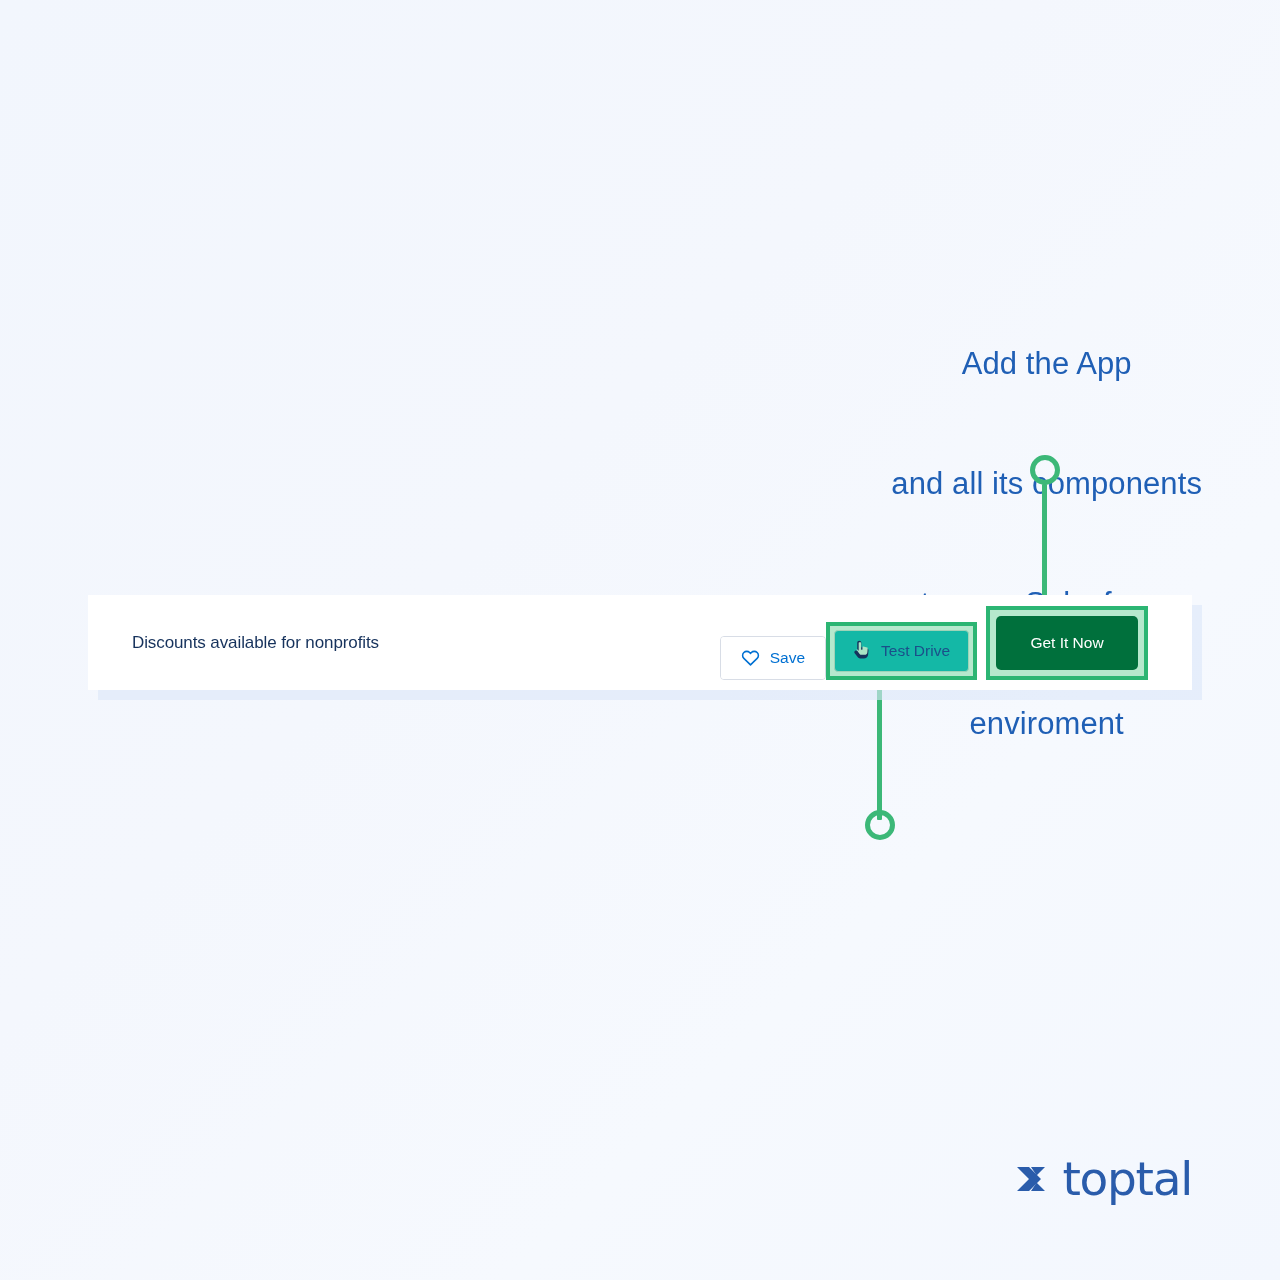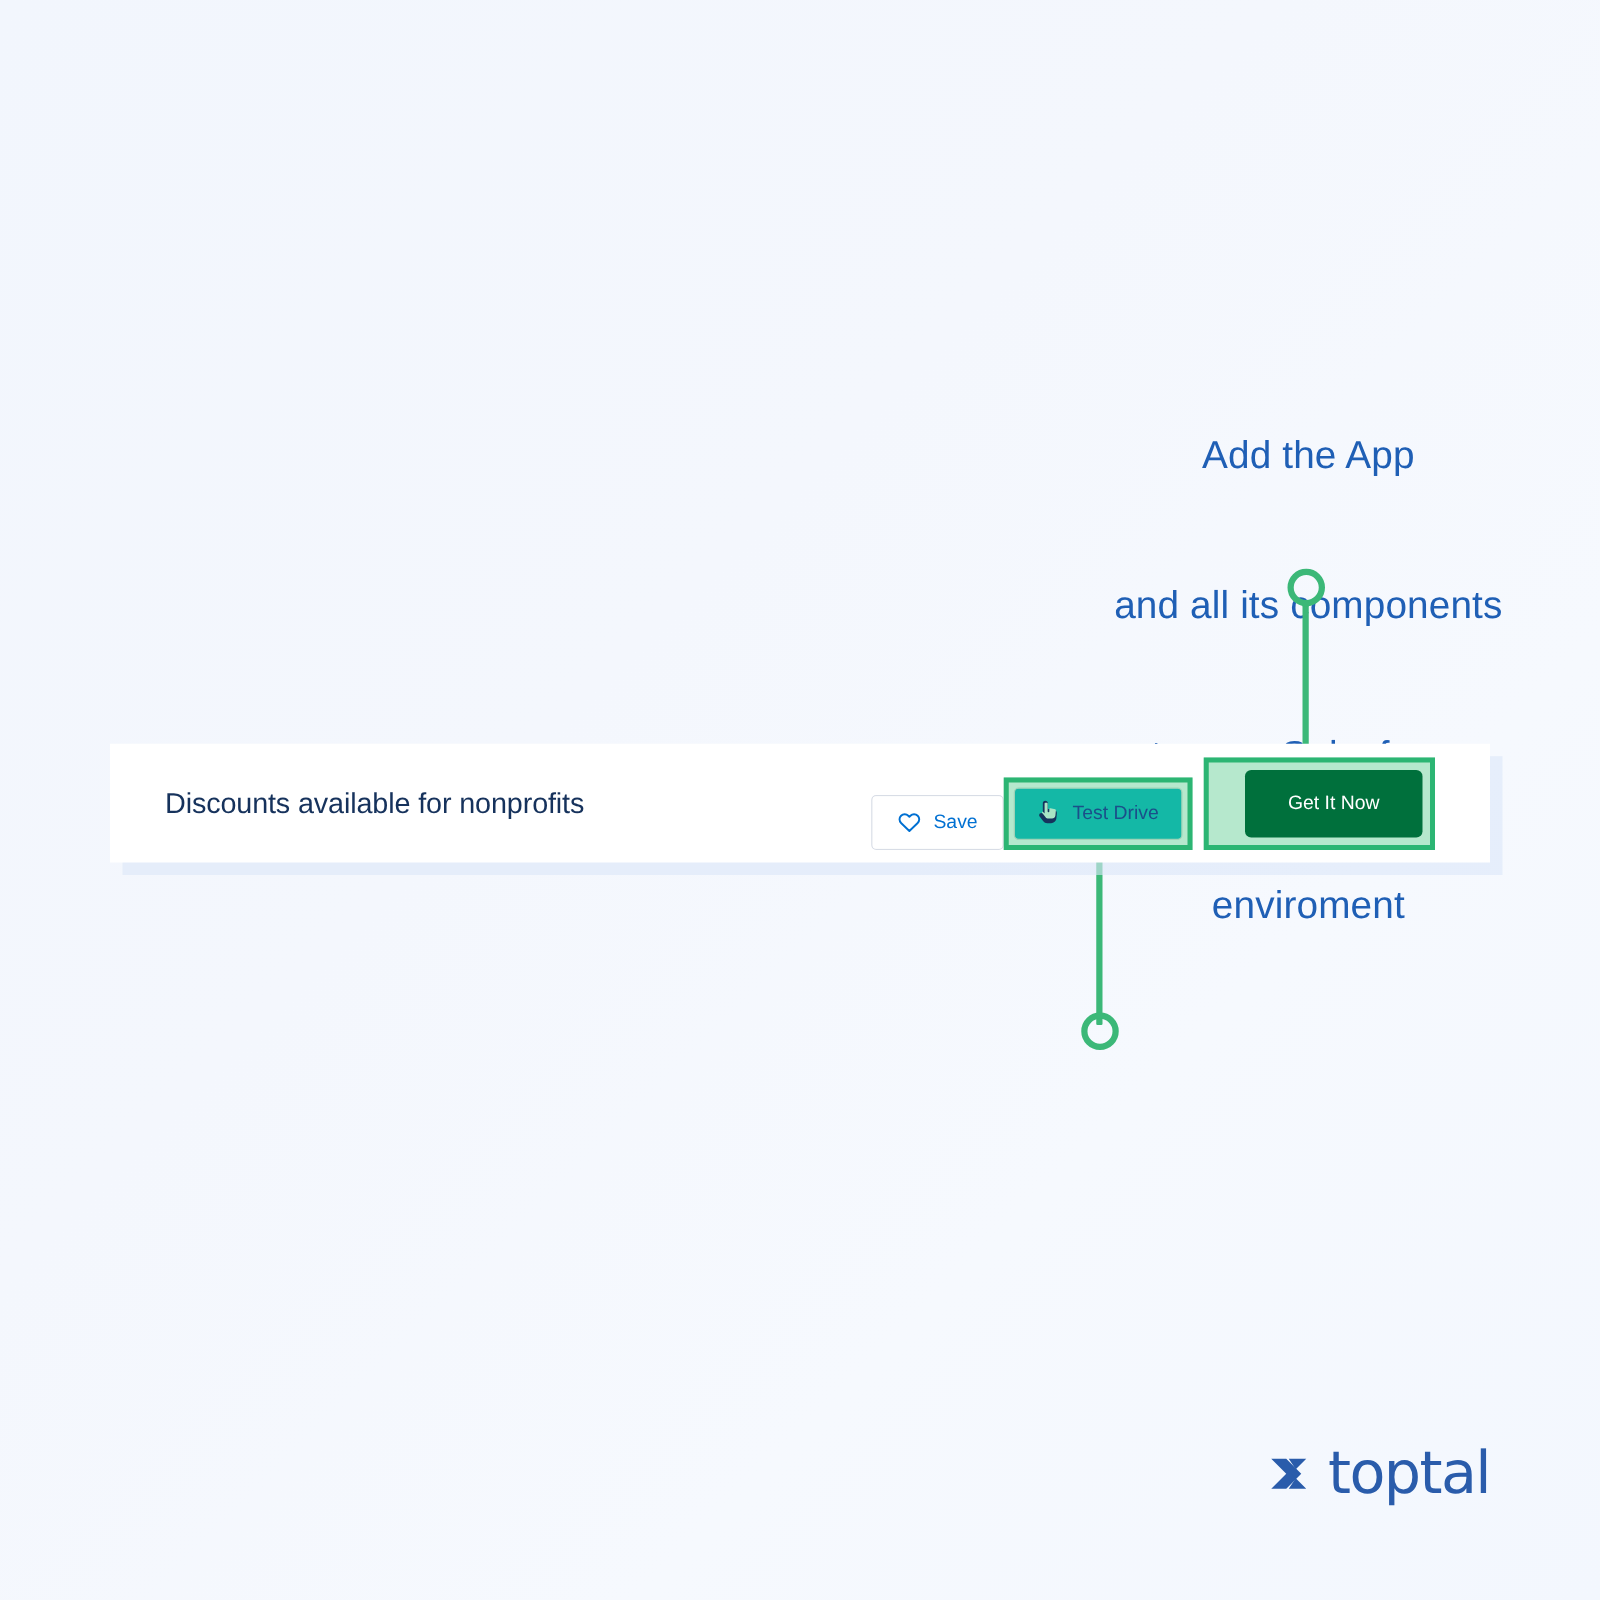--- a/index.html
+++ b/index.html
@@ -84,21 +84,21 @@
     gap: 11px;
   }
   #price-headline {
     color: #16325c;
     font-size: 19.5px;
     font-weight: bold;
     letter-spacing: -0.1px;
   }
   #price-subline {
     color: #16325c;
-    font-size: 23px;
+    font-size: 17px;
     font-weight: 400;
     letter-spacing: -0.1px;
   }
   #price-info-icon {
     width: 15px;
     height: 15px;
     border-radius: 50%;
     background: #16325c;
     color: #ffffff;
     font-size: 11px;
@@ -193,21 +193,20 @@
     border: none;
     border-radius: 5px;
     font-size: 15.5px;
     font-weight: 400;
     cursor: pointer;
     font-family: "Liberation Sans", sans-serif;
     display: flex;
     align-items: center;
     justify-content: center;
     white-space: nowrap;
-    margin-left: 23px;
   }
 
   
   #toptal-logo {
     position: absolute;
     right: 88px;
     bottom: 78px;
     display: flex;
     align-items: center;
     gap: 9px;

